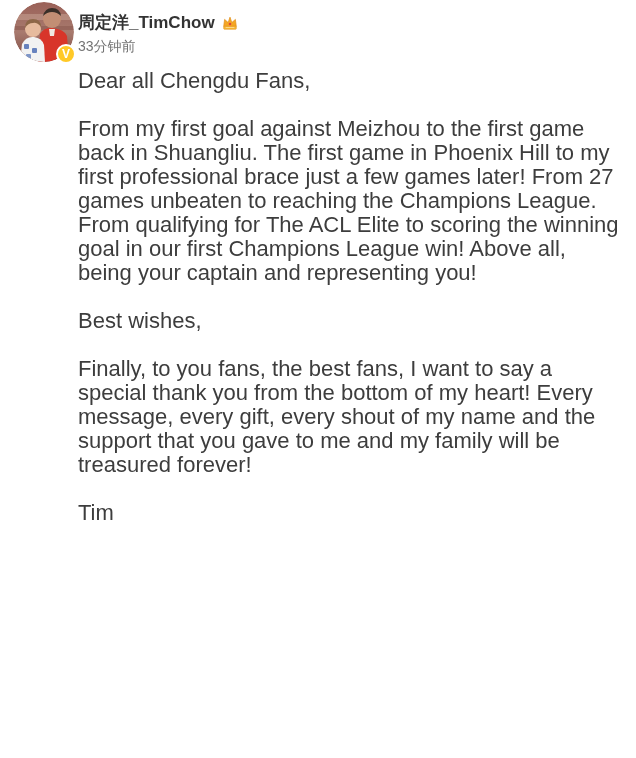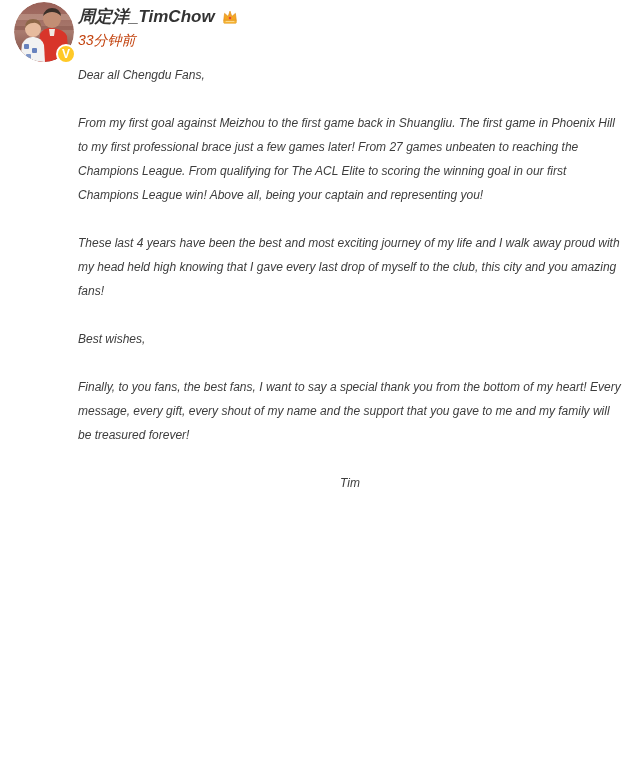--- a/index.html
+++ b/index.html
@@ -39,22 +39,21 @@
     border-radius: 50%;
     background: #ffc927;
     border: 2px solid #ffffff;
     color: #ffffff;
     font-size: 12px;
     font-weight: 700;
     line-height: 16px;
     text-align: center;
   }
   .header {
-    padding: 6px 16px 0 78px;
-    font-style: italic;
+    padding: 12px 16px 0 78px;
   }
   .name-row {
     display: flex;
     align-items: center;
     gap: 6px;
     line-height: 22px;
   }
   .author-name {
     font-size: 17px;
     font-weight: 700;
@@ -62,36 +61,35 @@
     cursor: pointer;
   }
   .crown-icon {
     display: inline-block;
     width: 18px;
     height: 18px;
   }
   .timestamp {
     margin-top: 3px;
     font-size: 14px;
-    color: #c2410c;
+    color: #737373;
     line-height: 18px;
   }
   .content {
     padding: 14px 14px 0 78px;
-    font-size: 12px;
+    font-size: 22px;
     line-height: 24px;
     color: #3d3d3d;
-    font-style: italic;
   }
   .content p {
     margin: 0 0 24px 0;
     white-space: pre-line;
     word-wrap: break-word;
   }
-  .content p:last-child { margin-bottom: 8px; text-align: center; }
+  .content p:last-child { margin-bottom: 8px; }
 </style>
 </head>
 <body>
 
 <div class="post">
 
   <div class="avatar-wrap">
     <svg class="avatar" viewBox="0 0 60 60" xmlns="http://www.w3.org/2000/svg">
       <defs>
         <clipPath id="avclip">
@@ -133,19 +131,18 @@
         <circle cx="10" cy="11" r="1.4" fill="#e2453a"></circle>
         <rect x="5.2" y="14.4" width="9.6" height="0.9" fill="#fde7b0" opacity="0.9"></rect>
       </svg>
     </div>
     <div class="timestamp">33分钟前</div>
   </div>
 
   <div class="content">
     <p>Dear all Chengdu Fans,</p>
     <p>From my first goal against Meizhou to the first game back in Shuangliu. The first game in Phoenix Hill to my first professional brace just a few games later! From 27 games unbeaten to reaching the Champions League. From qualifying for The ACL Elite to scoring the winning goal in our first Champions League win! Above all, being your captain and representing you!</p>
-    <p>These last 4 years have been the best and most exciting journey of my life and I walk away proud with my head held high knowing that I gave every last drop of myself to the club, this city and you amazing fans!</p>
     <p>Best wishes,</p>
     <p>Finally, to you fans, the best fans, I want to say a special thank you from the bottom of my heart! Every message, every gift, every shout of my name and the support that you gave to me and my family will be treasured forever!</p>
     <p>Tim</p>
   </div>
 
 </div>
 
 </body></html>

